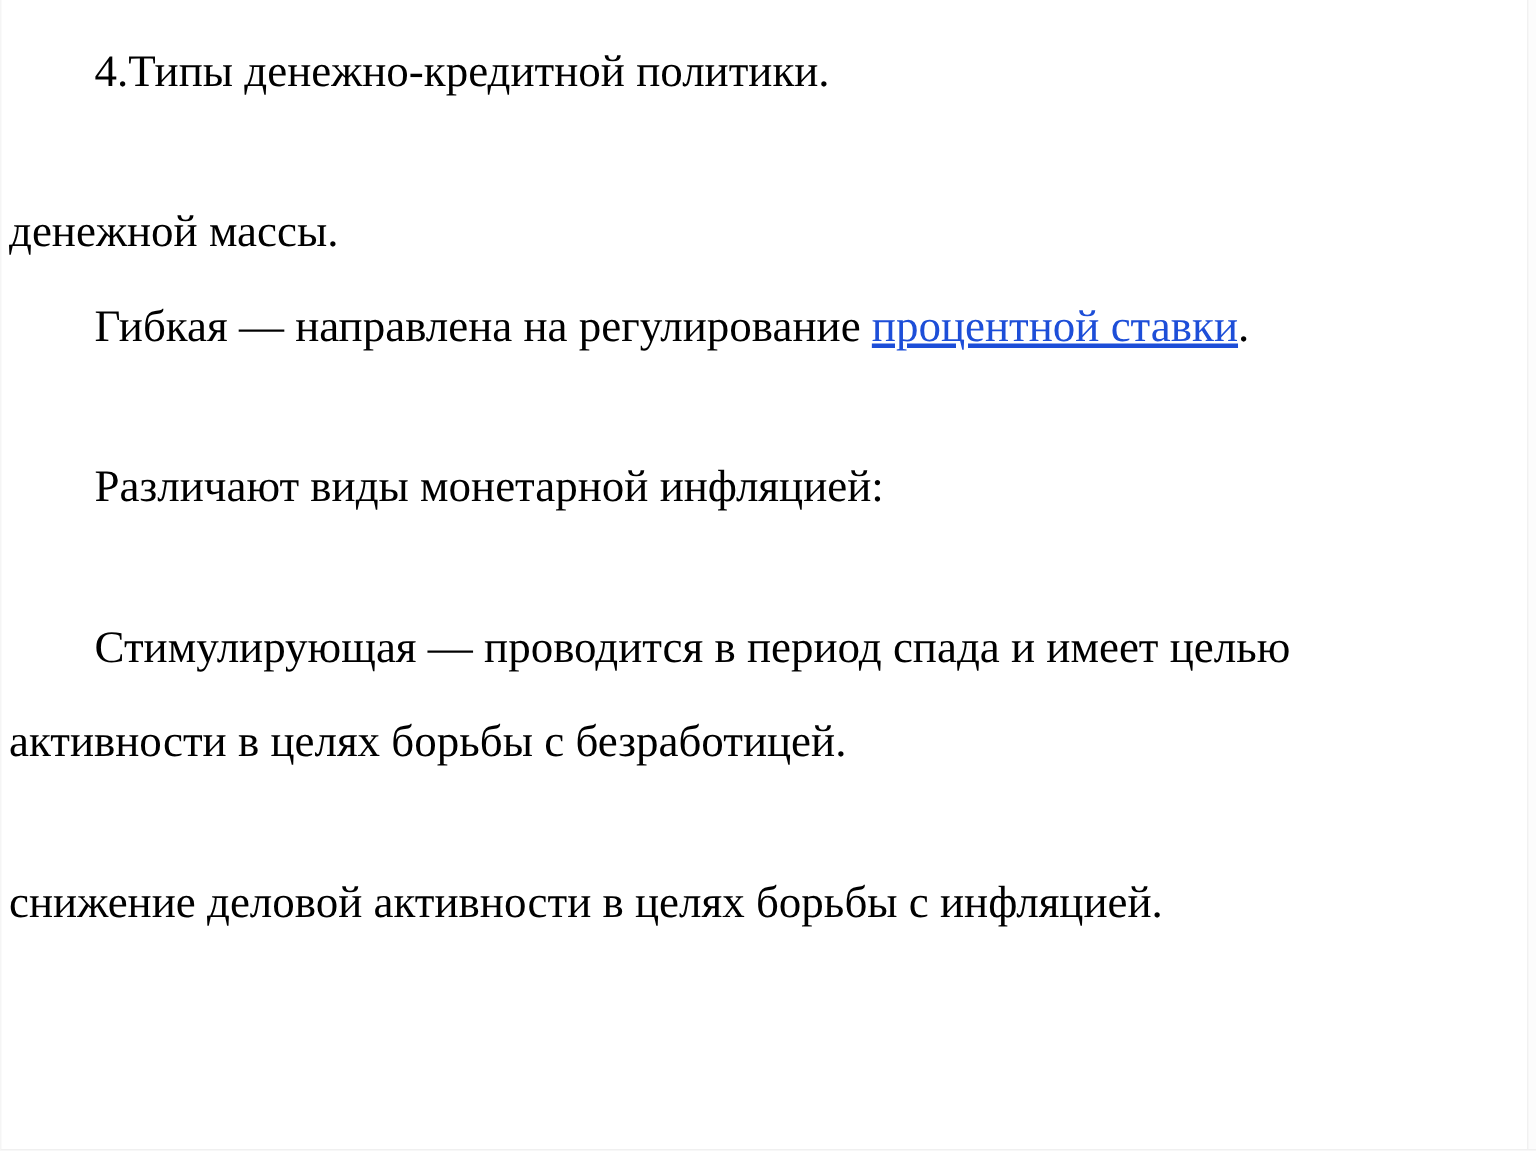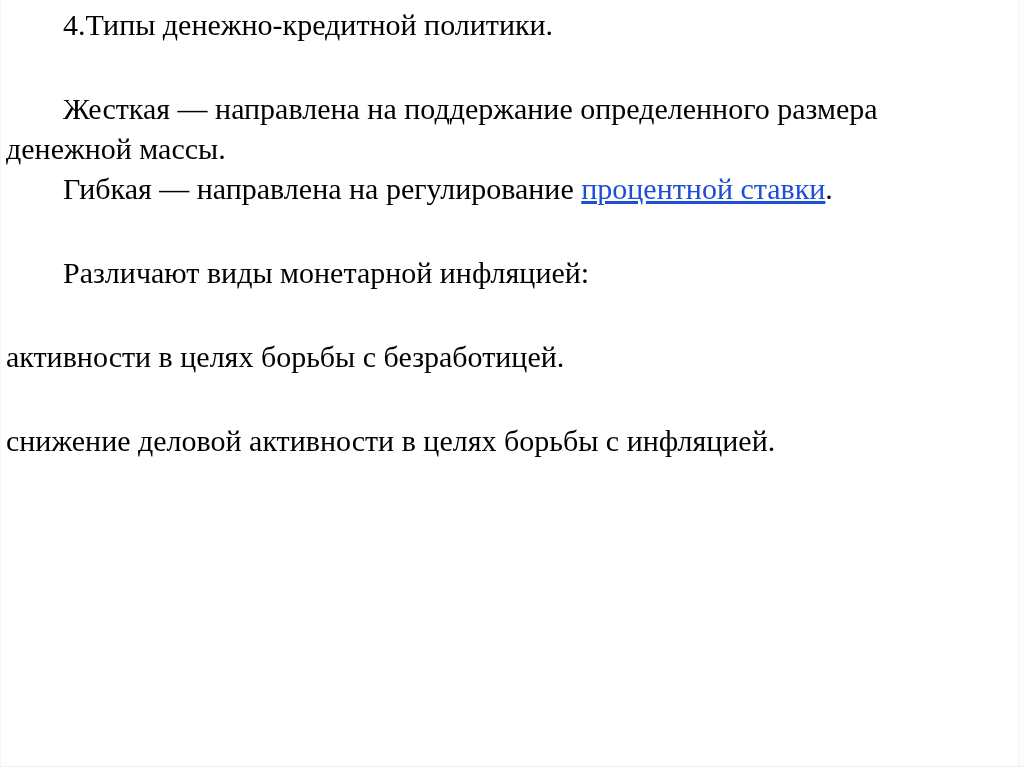--- a/index.html
+++ b/index.html
@@ -24,20 +24,21 @@
   }
   .content {
     padding: 5px 0 0 5px;
     color: #000000;
   }
   .line {
     font-size: 30px;
     line-height: 40px;
     white-space: nowrap;
     color: #000000;
+    margin-top: 23px;
   }
   .indent {
     padding-left: 57px;
   }
   .spacer {
     height: 44px;
   }
   a.doc-link {
     color: #1d4ed8;
     text-decoration: underline;
@@ -56,31 +57,31 @@
 </head>
 <body>
 
 <div class="slide">
   <div class="content">
 
     <div class="line indent">4.Типы денежно-кредитной политики.</div>
 
     <div class="spacer"></div>
 
-    <div class="line indent">Жесткая — направлена на поддержание определенного размера</div>
     <div class="line">денежной массы.</div>
 
     <div class="line indent"><span>Гибкая — направлена на регулирование </span><a class="doc-link" href="#">процентной ставки</a><span>.</span></div>
 
     <div class="spacer"></div>
 
     <div class="line indent">Различают виды монетарной инфляцией:</div>
 
     <div class="spacer"></div>
 
+    <div class="line indent">Стимулирующая — проводится в период спада и имеет целью</div>
     <div class="line">активности в целях борьбы с безработицей.</div>
 
     <div class="spacer"></div>
 
     <div class="line">снижение деловой активности в целях борьбы с инфляцией.</div>
 
   </div>
 
   <div class="page-right-edge"></div>
 </div>

